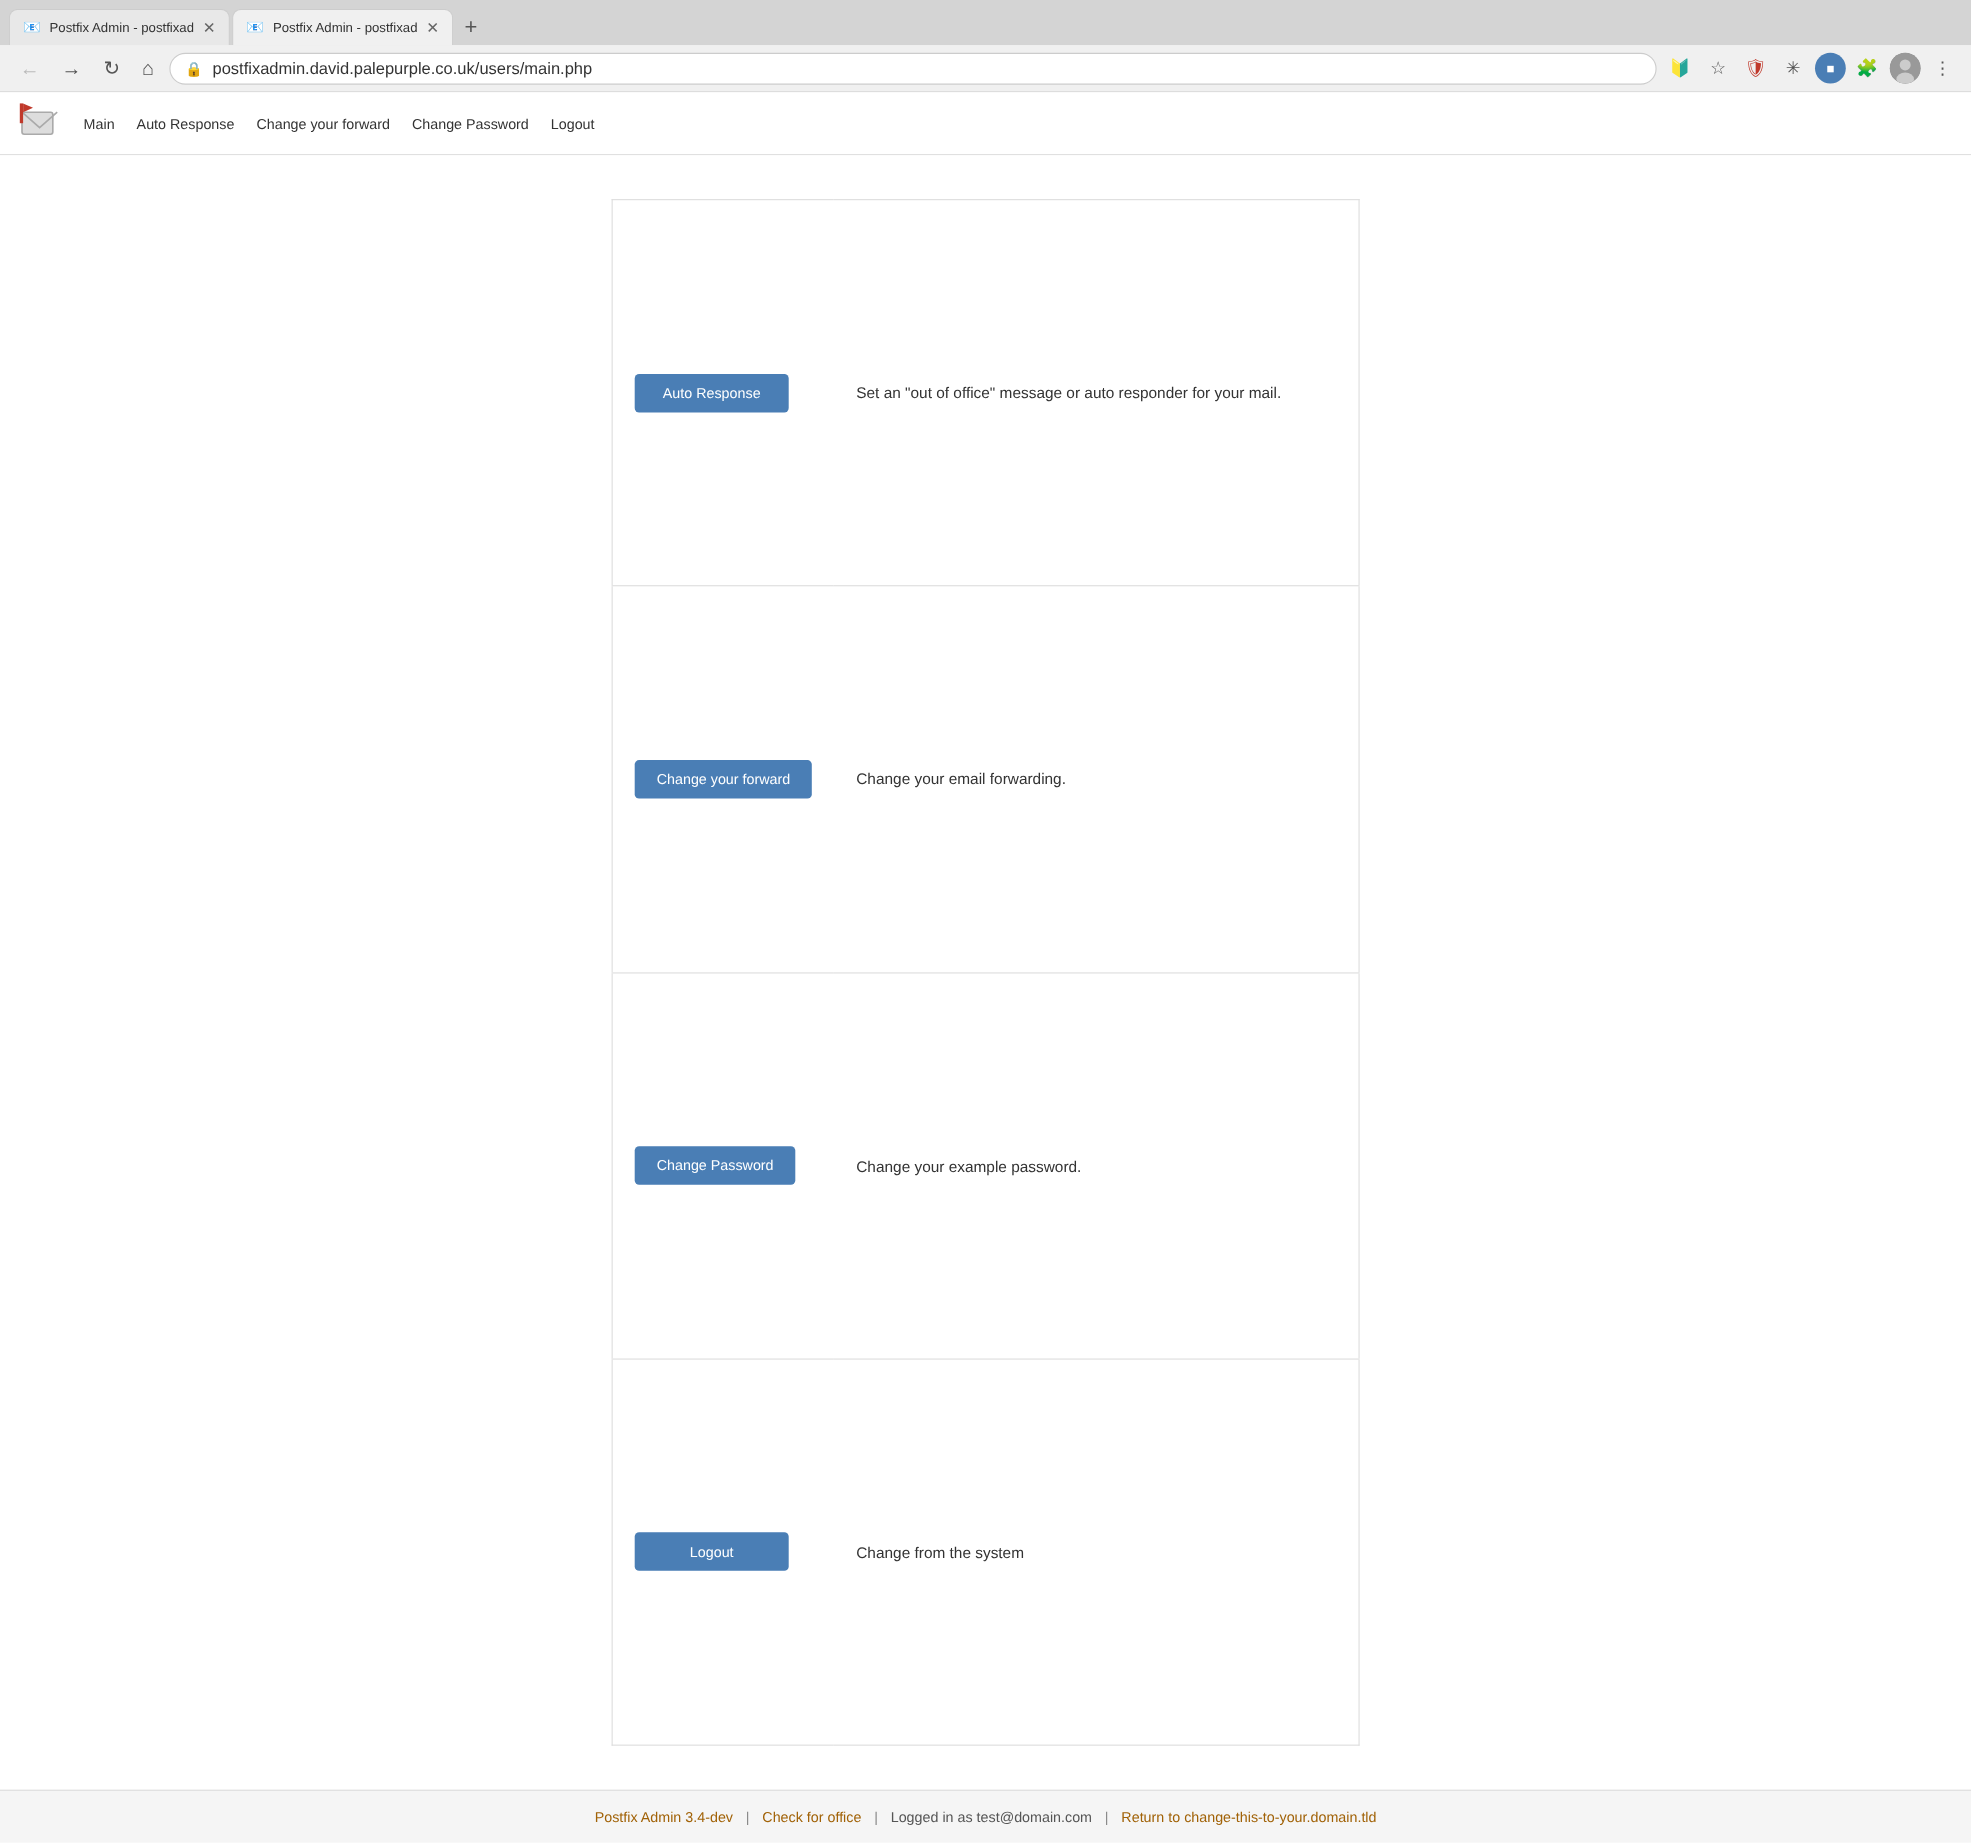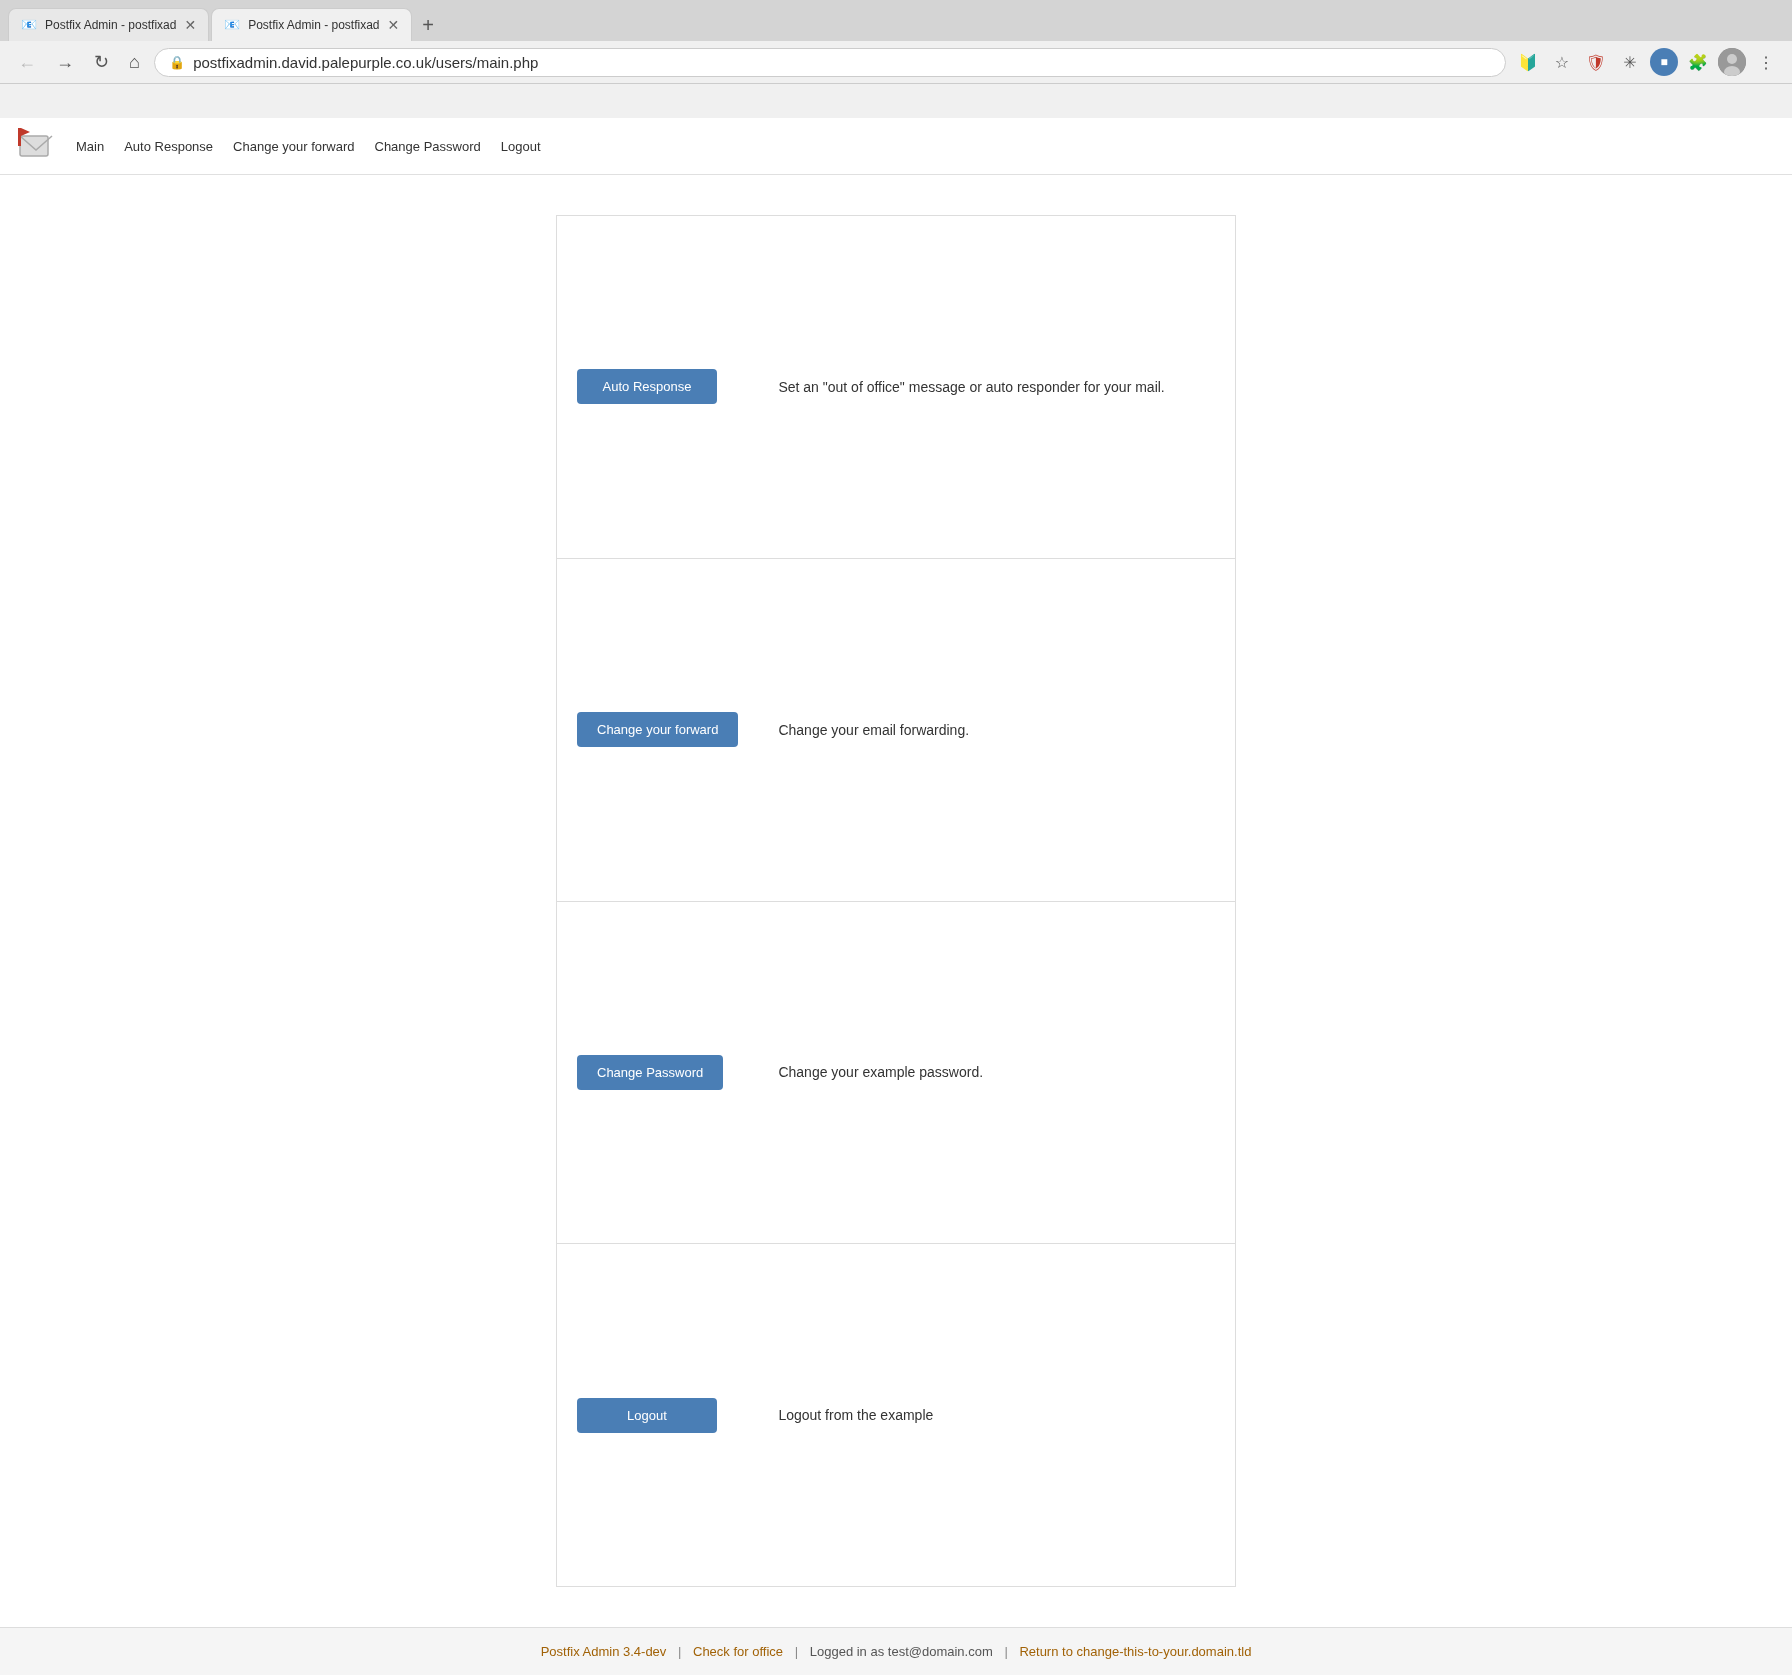--- a/index.html
+++ b/index.html
@@ -19,21 +19,21 @@
     .nav-btn { background: none; border: none; cursor: pointer; font-size: 18px; color: #555; padding: 4px 6px; border-radius: 4px; }
     .nav-btn.disabled { color: #bbb; cursor: default; }
     .address-bar { flex: 1; display: flex; align-items: center; background: white; border: 1px solid #ccc; border-radius: 20px; padding: 5px 14px; gap: 8px; font-size: 13px; }
     .lock-icon { color: #555; font-size: 13px; }
     .address-text { flex: 1; color: #333; font-size: 15px; }
     .toolbar-icons { display: flex; align-items: center; gap: 6px; }
     .toolbar-icon { width: 28px; height: 28px; border-radius: 50%; display: flex; align-items: center; justify-content: center; cursor: pointer; font-size: 16px; color: #555; }
     .avatar { width: 28px; height: 28px; border-radius: 50%; background: #888; overflow: hidden; display: flex; align-items: center; justify-content: center; }
 
     
-    .page-wrapper { background: white; flex: 1; display: flex; flex-direction: column; margin-top: 34px; }
+    .page-wrapper { background: white; flex: 1; display: flex; flex-direction: column; }
 
     
     .site-nav { display: flex; align-items: center; padding: 8px 16px; border-bottom: 1px solid #e0e0e0; background: white; gap: 4px; }
     .site-logo { width: 40px; height: 40px; margin-right: 8px; }
     .nav-link { color: #333; text-decoration: none; font-size: 13px; padding: 4px 8px; cursor: pointer; }
 
     
     .main-content { flex: 1; padding: 40px 20px; display: flex; justify-content: center; }
     .action-table { width: 680px; border-collapse: collapse; border: 1px solid #ddd; }
     .action-table td { padding: 16px 20px; border-bottom: 1px solid #ddd; vertical-align: middle; }
@@ -126,21 +126,21 @@
           <tr>
             <td style="width: 180px; white-space: nowrap;"><button class="btn-action">Change your forward</button></td>
             <td class="action-desc">Change your email forwarding.</td>
           </tr>
           <tr>
             <td style="width: 180px; white-space: nowrap;"><button class="btn-action">Change Password</button></td>
             <td class="action-desc">Change your example password.</td>
           </tr>
           <tr>
             <td style="width: 180px; white-space: nowrap;"><button class="btn-action">Logout</button></td>
-            <td class="action-desc">Logout from the example</td>
+            <td class="action-desc">Change from the system</td>
           </tr>
         </tbody>
     </table>
   </div>
 
   <div class="footer">
     <a class="footer-version" href="#">Postfix Admin 3.4-dev</a>
     <span class="footer-sep">|</span>
     <a class="footer-update" href="#">Check for office</a>
     <span class="footer-sep">|</span>

